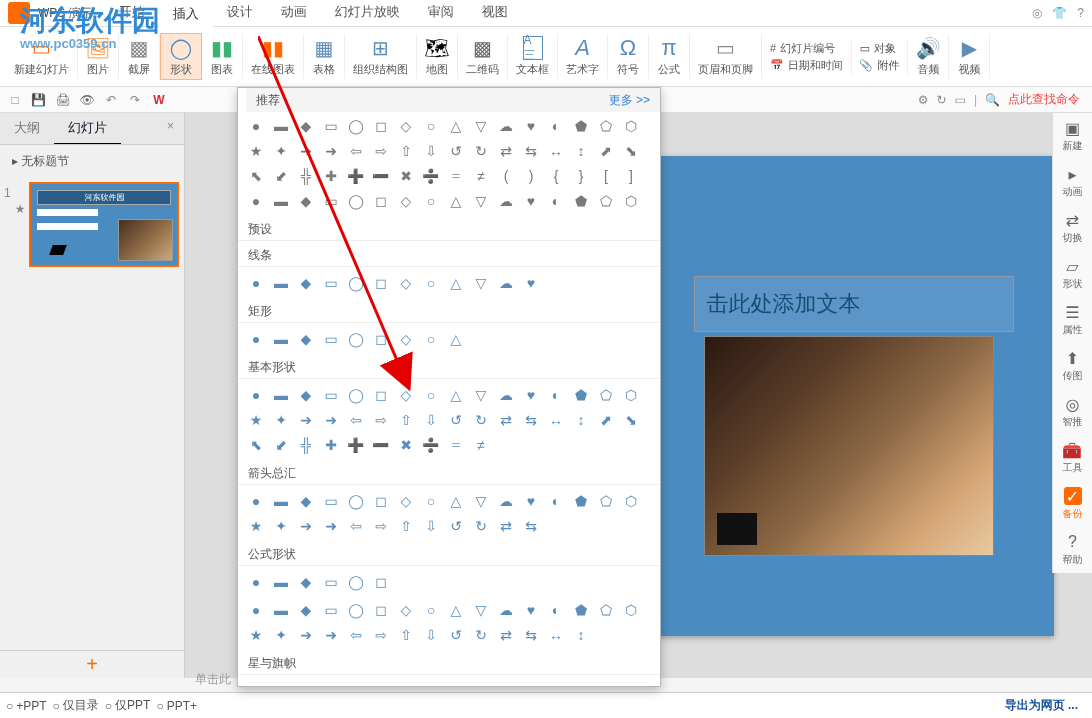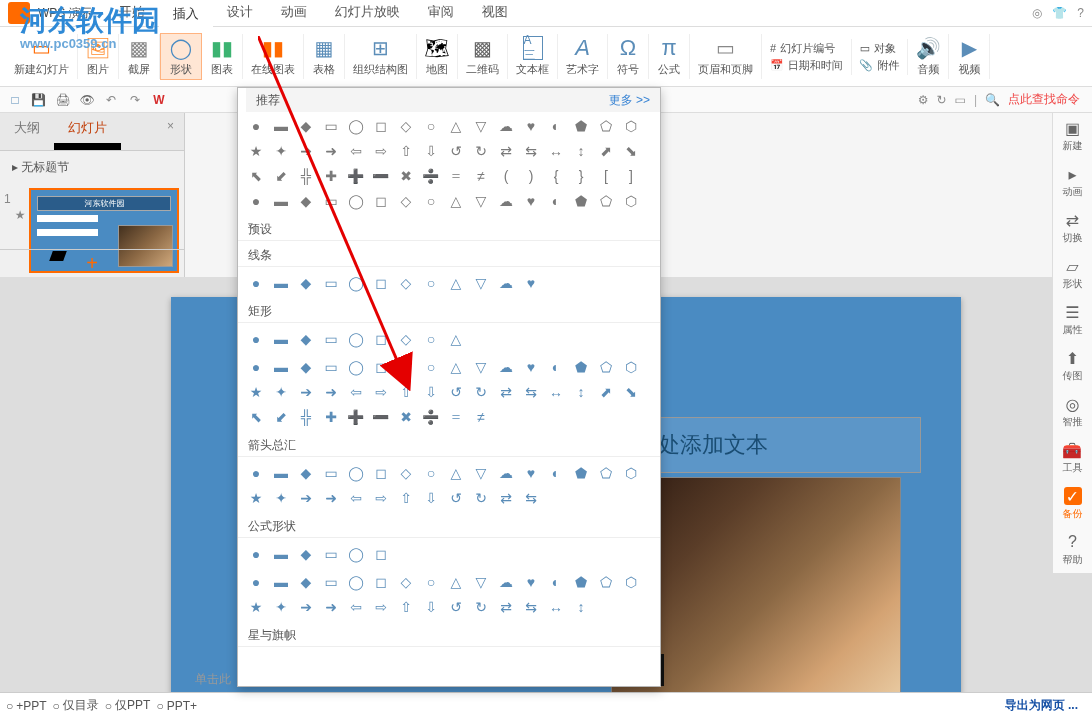--- a/index.html
+++ b/index.html
@@ -16,25 +16,25 @@
 .ribbon { height: 60px; background: #fff; border-bottom: 1px solid #ddd; display: flex; align-items: center; padding: 4px 6px; gap: 0; }
 .ribbon-group { display: flex; flex-direction: column; align-items: center; padding: 2px 8px; border-right: 1px solid #eee; cursor: pointer; }
 .ribbon-group.active { background: #ffe6d4; border: 1px solid #ffb380; }
 .ribbon-ico { width: 24px; height: 24px; display: flex; align-items: center; justify-content: center; font-size: 20px; }
 .ribbon-lbl { font-size: 11px; color: #555; margin-top: 2px; white-space: nowrap; }
 .ribbon-side { display: flex; flex-direction: column; font-size: 11px; color: #555; padding: 2px 8px; border-right: 1px solid #eee; gap: 2px; }
 .ribbon-side div { display: flex; align-items: center; gap: 4px; cursor: pointer; }
 .quick-access { height: 26px; background: #fafafa; border-bottom: 1px solid #ddd; display: flex; align-items: center; padding: 0 6px; gap: 6px; }
 .qa-icon { width: 18px; height: 18px; color: #666; cursor: pointer; display: flex; align-items: center; justify-content: center; }
 .qa-search { margin-left: auto; display: flex; gap: 8px; align-items: center; padding-right: 6px; color: #888; }
-.workspace { display: flex; height: 565px; flex-direction: column; }
+.workspace { display: flex; height: 565px; }
 .outline-panel { width: 185px; background: #f0f0f0; border-right: 1px solid #ccc; position: relative; }
 .outline-tabs { display: flex; border-bottom: 1px solid #ccc; background: #e8e8e8; }
 .outline-tab { padding: 6px 14px; color: #777; cursor: pointer; font-size: 13px; }
-.outline-tab.active { color: #c2410c; border-bottom: 7px solid #000000; }
+.outline-tab.active { color: #0f172a; border-bottom: 1px solid #000000; }
 .outline-close { margin-left: auto; padding: 6px 10px; color: #888; cursor: pointer; }
 .section-label { padding: 8px 12px; color: #555; font-size: 12px; }
 .thumb-wrap { display: flex; padding: 4px; gap: 4px; }
 .thumb-num { color: #888; padding-top: 4px; font-size: 12px; }
 .thumb { width: 150px; height: 85px; border: 2px solid #ff6a00; background: #4a8bc2; padding: 6px; position: relative; }
 .thumb-title { background: #2a5c8a; color: #fff; font-size: 8px; text-align: center; padding: 1px; border: 1px solid #aaa; }
 .thumb-inp { background: #fff; height: 7px; margin-top: 2px; width: 45%; display: inline-block; }
 .thumb-img { position: absolute; right: 4px; bottom: 4px; width: 55px; height: 42px; background: linear-gradient(135deg, #43301e 0%, #8b6844 50%, #cfa87c 100%); border: 1px solid #999; }
 .thumb-shape { position: absolute; left: 20px; bottom: 10px; width: 14px; height: 10px; background: #000; transform: skew(-20deg); }
 .add-slide { position: absolute; bottom: 0; left: 0; right: 0; height: 28px; border-top: 1px solid #ccc; display: flex; align-items: center; justify-content: center; color: #ff6a00; font-size: 20px; cursor: pointer; }
@@ -319,20 +319,21 @@
       <span class="shape-ico outlined">●</span>
       <span class="shape-ico outlined">▬</span>
       <span class="shape-ico outlined">◆</span>
       <span class="shape-ico outlined">▭</span>
       <span class="shape-ico outlined">◯</span>
       <span class="shape-ico outlined">◻</span>
       <span class="shape-ico outlined">◇</span>
       <span class="shape-ico outlined">○</span>
       <span class="shape-ico outlined">△</span>
     </div>
+  <div class="dd-section">基本形状</div>
   <div class="dd-grid" id="basic-grid">
       <span class="shape-ico outlined">●</span>
       <span class="shape-ico outlined">▬</span>
       <span class="shape-ico outlined">◆</span>
       <span class="shape-ico outlined">▭</span>
       <span class="shape-ico outlined">◯</span>
       <span class="shape-ico outlined">◻</span>
       <span class="shape-ico outlined">◇</span>
       <span class="shape-ico outlined">○</span>
       <span class="shape-ico outlined">△</span>

